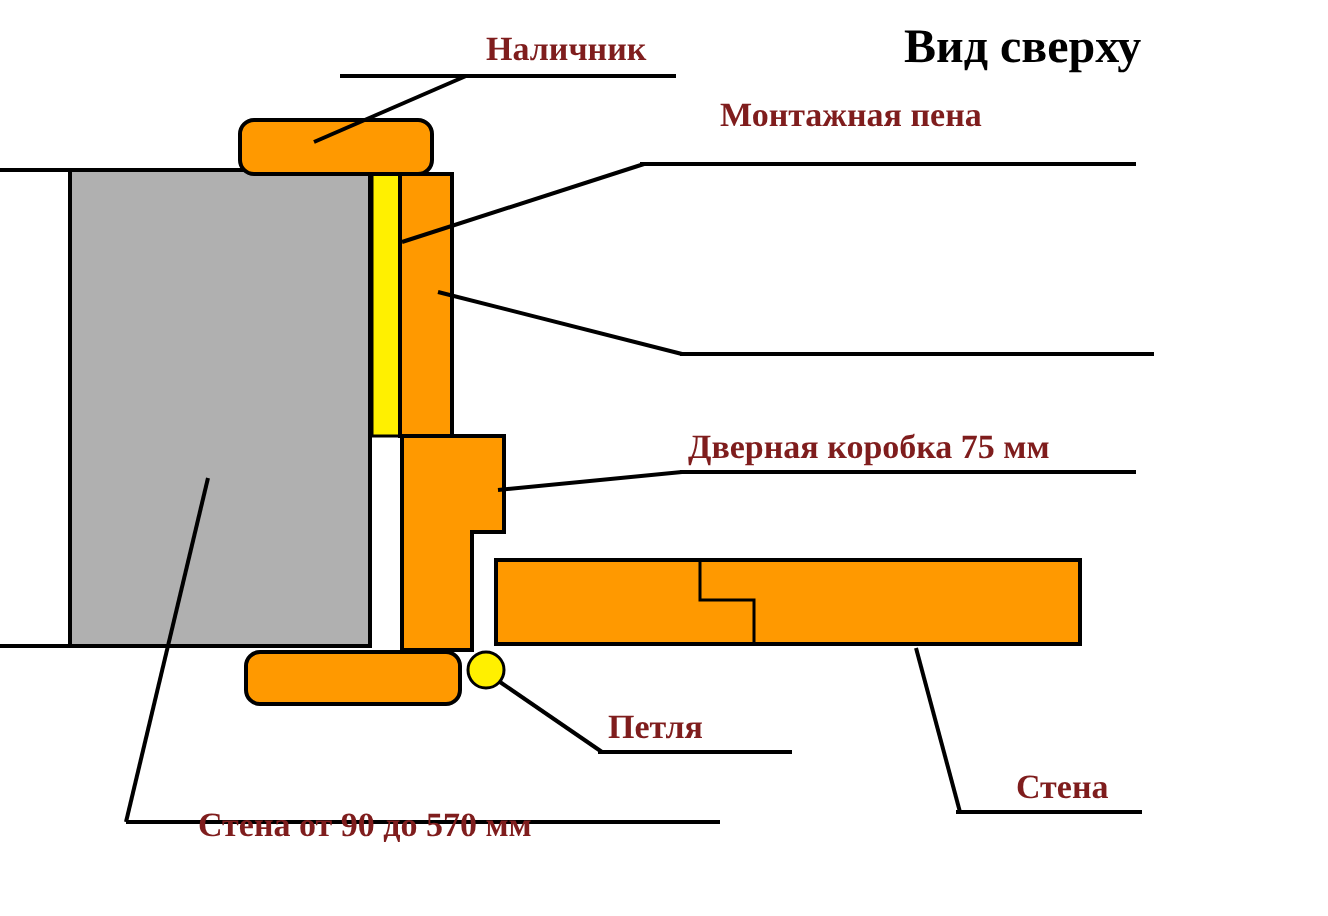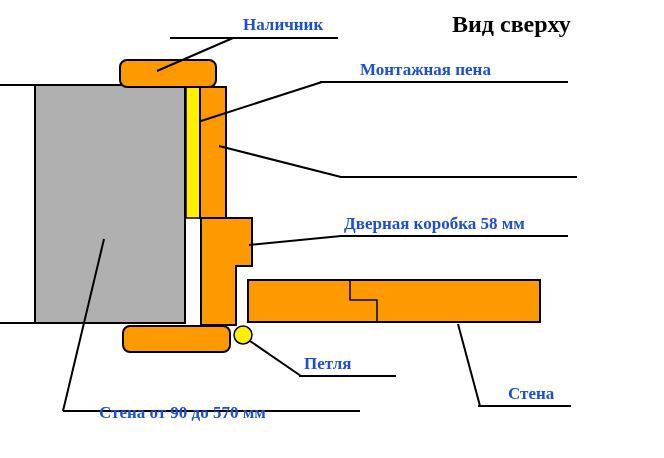--- a/index.html
+++ b/index.html
@@ -2,21 +2,21 @@
 <html><head>
 <meta charset="utf-8">
 <style>
   html,body{margin:0;padding:0;background:#ffffff;}
   .stage{
     position:relative;width:664px;height:458px;background:#ffffff;
     font-family:"Liberation Serif","DejaVu Serif",serif;overflow:hidden;
   }
   .stage svg{position:absolute;left:0;top:0;}
   .label{
-    position:absolute;color:#1d4ed8;font-weight:bold;font-size:17px;
+    position:absolute;color:#7f1d1d;font-weight:bold;font-size:17px;
     white-space:nowrap;line-height:20px;
   }
   .title{
     position:absolute;color:#000;font-weight:bold;font-size:24px;
     white-space:nowrap;line-height:32px;
   }
 </style>
 </head>
 <body>
 
@@ -66,23 +66,23 @@
 
       <line x1="458" y1="324" x2="480" y2="406"></line>
       <line x1="478" y1="406" x2="571" y2="406"></line>
     </g>
   </svg>
 
   <div class="title" style="left:452px;top:8px;">Вид сверху</div>
 
   <div class="label" style="left:243px;top:15px;">Наличник</div>
 
-  <div class="label" style="left:360px;top:60px;">Монтажная пена</div>
+  <div class="label" style="left:360px;top:48px;">Монтажная пена</div>
 
 
-  <div class="label" style="left:344px;top:214px;">Дверная коробка 58 мм</div>
+  <div class="label" style="left:344px;top:214px;">Дверная коробка 75 мм</div>
 
   <div class="label" style="left:304px;top:354px;text-align:right;">Петля</div>
 
   <div class="label" style="left:99px;top:403px;">Стена от 90 до 570 мм</div>
 
   <div class="label" style="left:508px;top:384px;">Стена</div>
 </div>
 
 </body></html>

